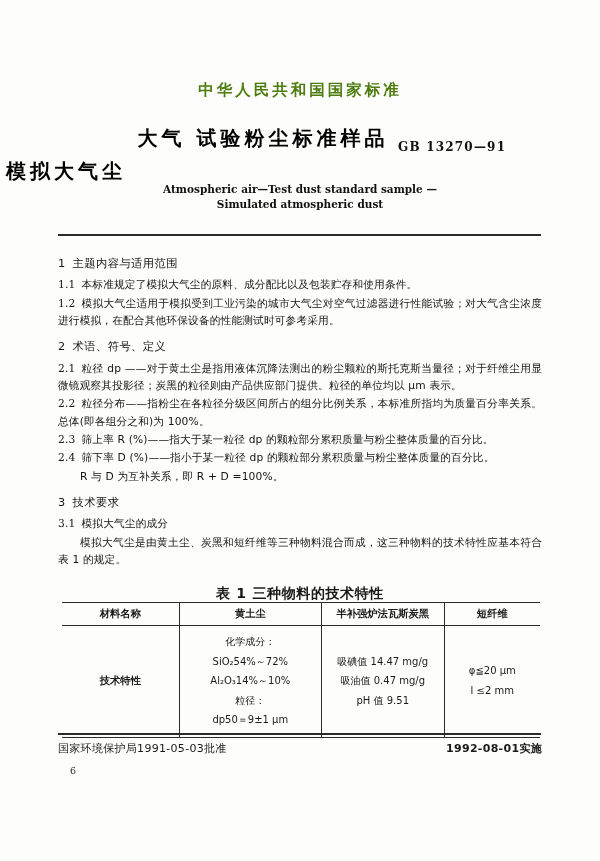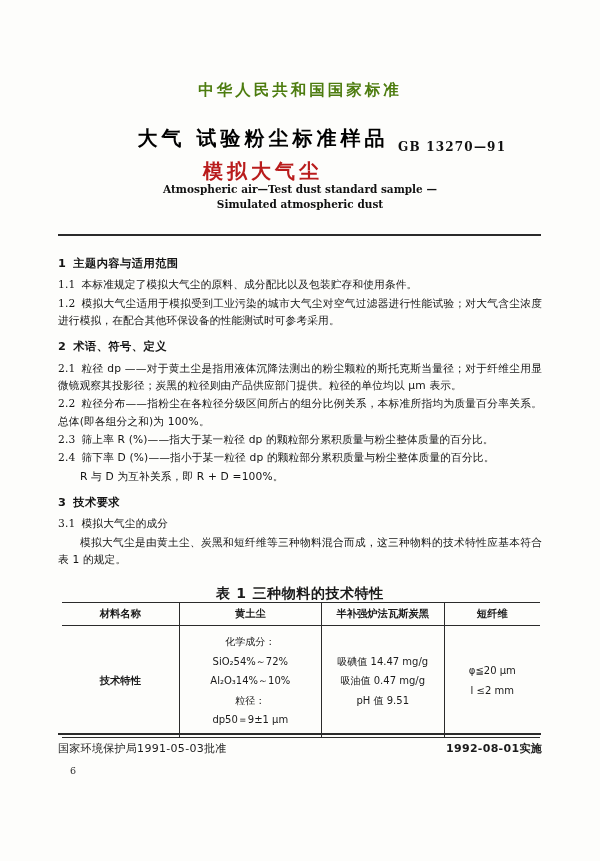--- a/index.html
+++ b/index.html
@@ -43,25 +43,24 @@
   .title-line1 {
     text-align: center;
     font-size: 20px;
     font-weight: bold;
     letter-spacing: 4px;
     color: #000;
     padding-left: 6px;
     padding-right: 80px;
   }
   .title-line2 {
-    text-align: center;
     font-size: 20px;
     font-weight: bold;
     letter-spacing: 4px;
-    color: #b91c1c;
+    color: #000000;
     margin-top: 6px;
     padding-left: 6px;
     padding-right: 80px;
   }
   .gb-code {
     position: absolute;
     top: 140px;
     left: 398px;
     font-size: 12px;
     font-weight: bold;
@@ -97,21 +96,21 @@
   .body {
     position: absolute;
     left: 58px;
     top: 246px;
     width: 484px;
     font-size: 10.7px;
     line-height: 1.62;
     color: #141414;
   }
   .sec-head {
-    font-weight: bold;
+    font-weight: normal;
     font-size: 11.3px;
     margin-top: 9px;
     margin-bottom: 3px;
     letter-spacing: 0.4px;
   }
   .sec-head .num { margin-right: 7px; }
   .para {
     margin-bottom: 1px;
     text-align: justify;
     letter-spacing: 0.15px;

